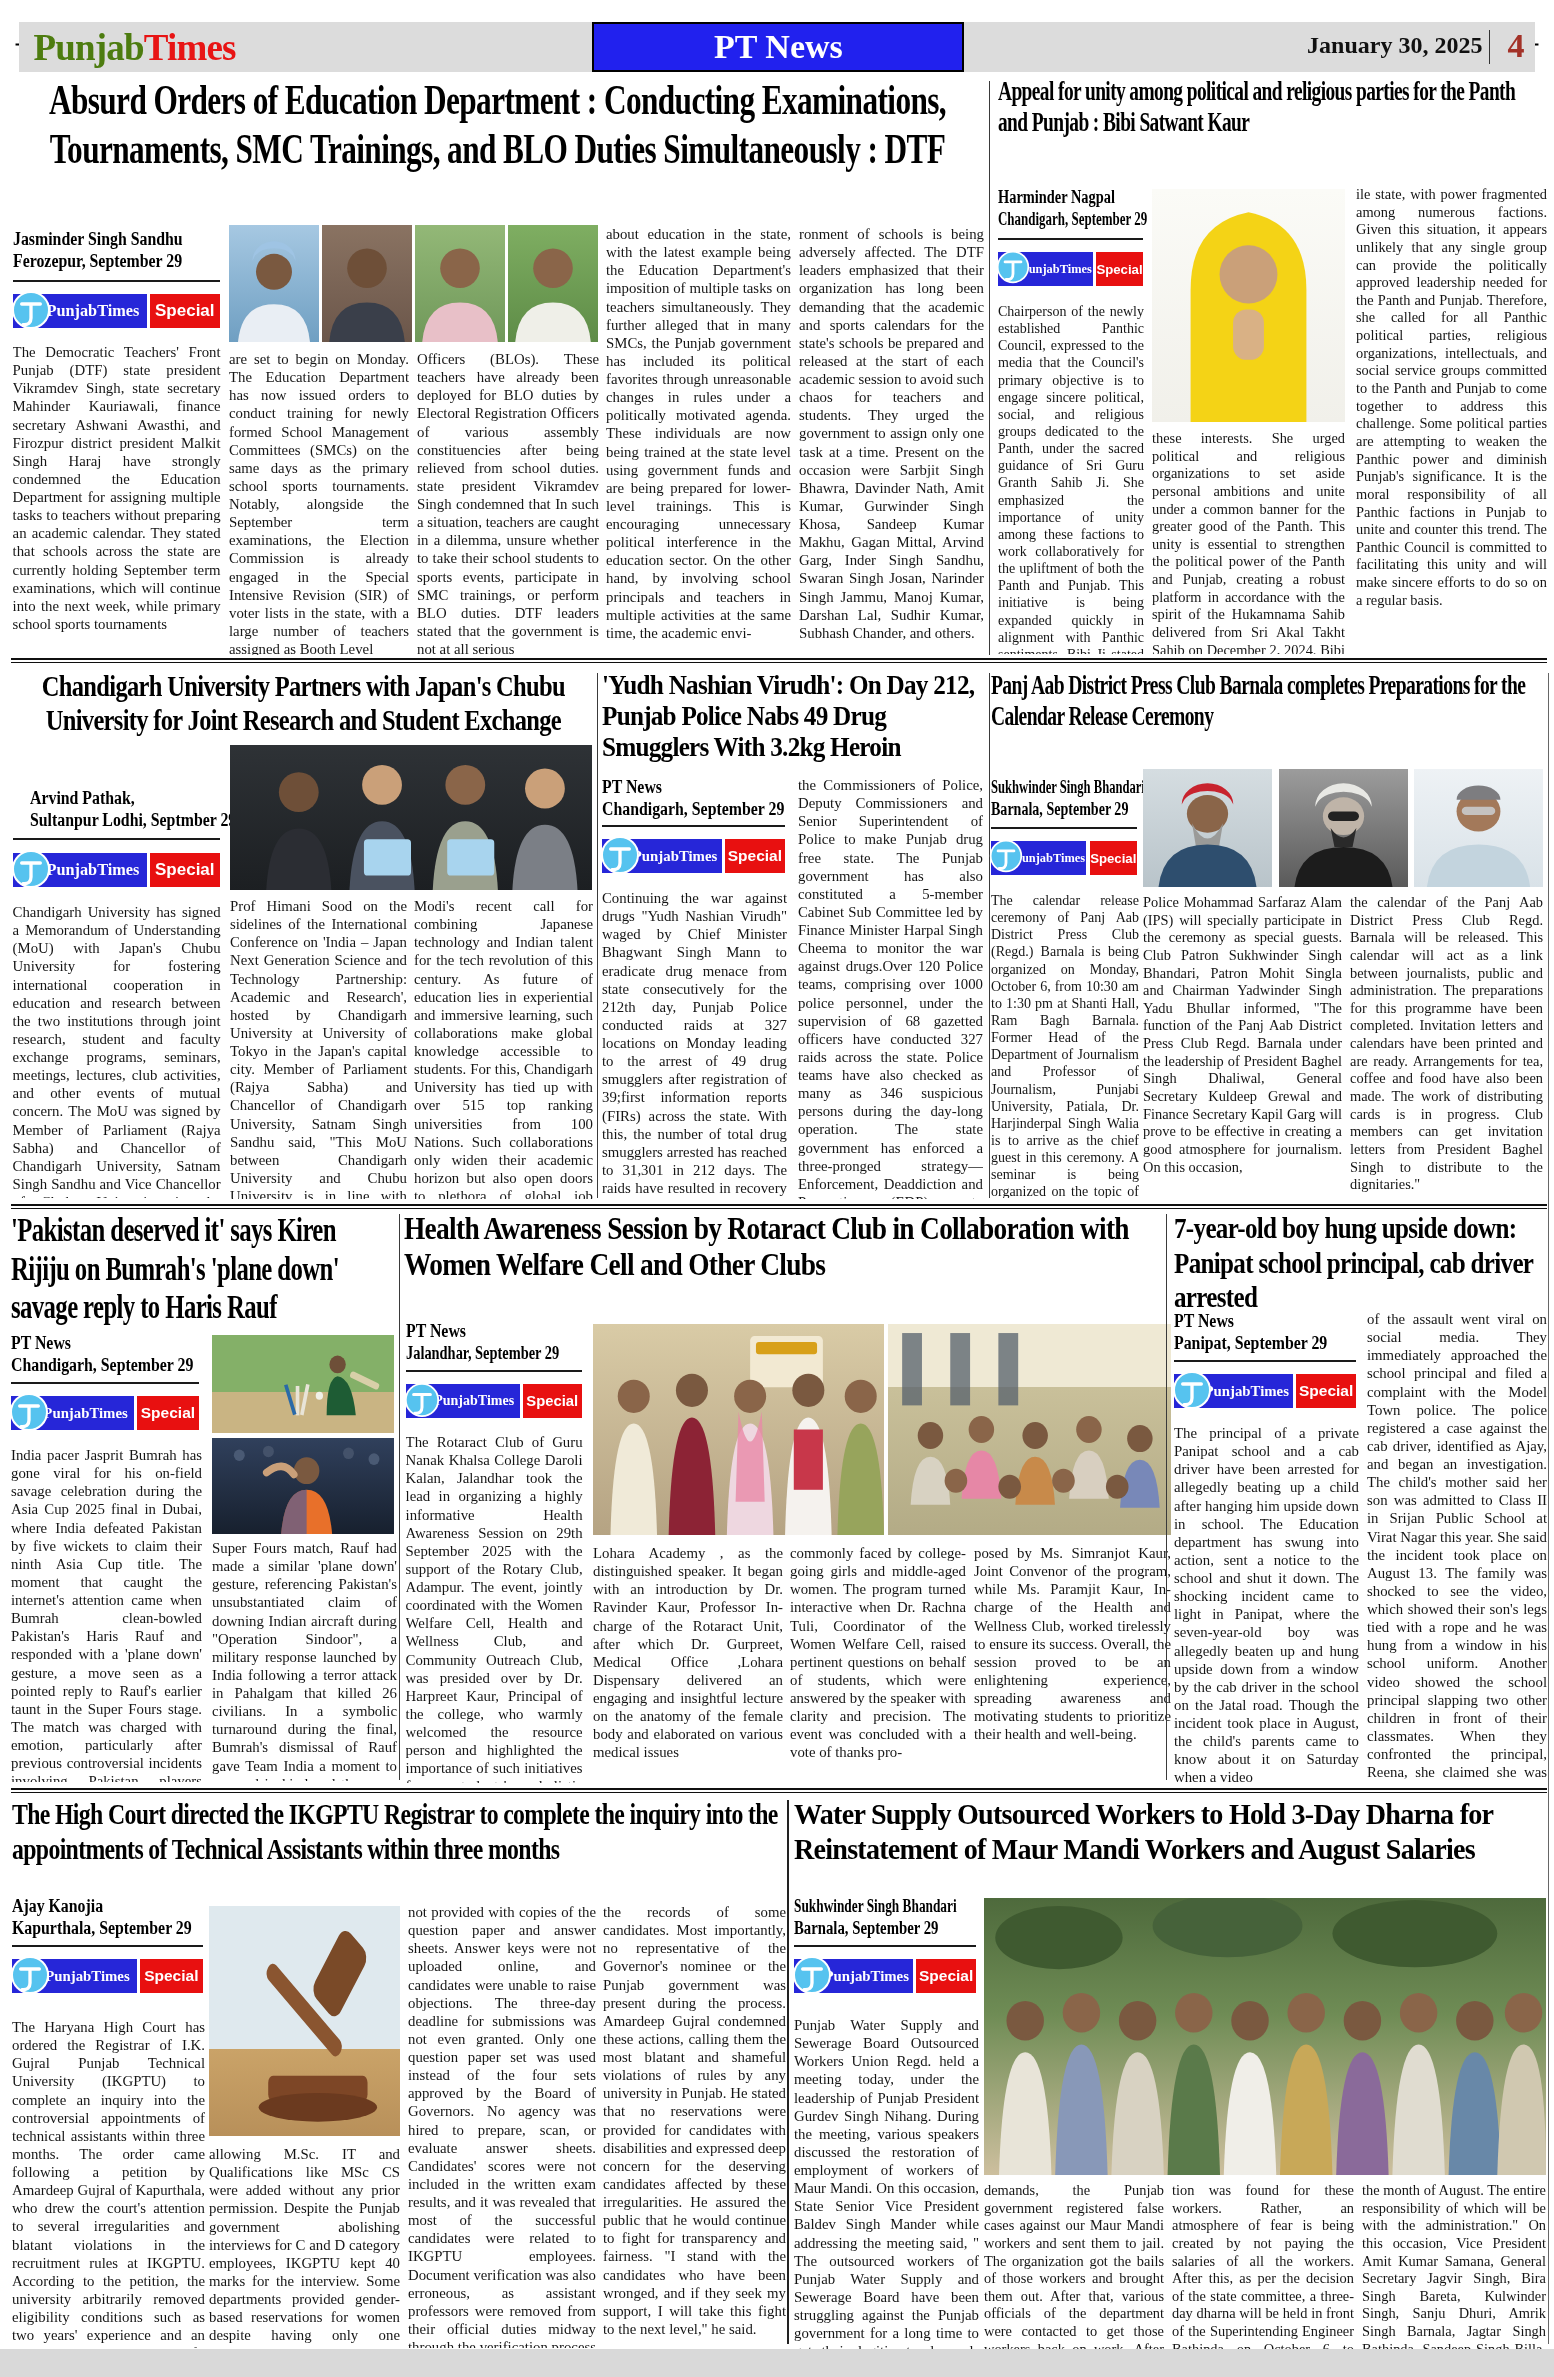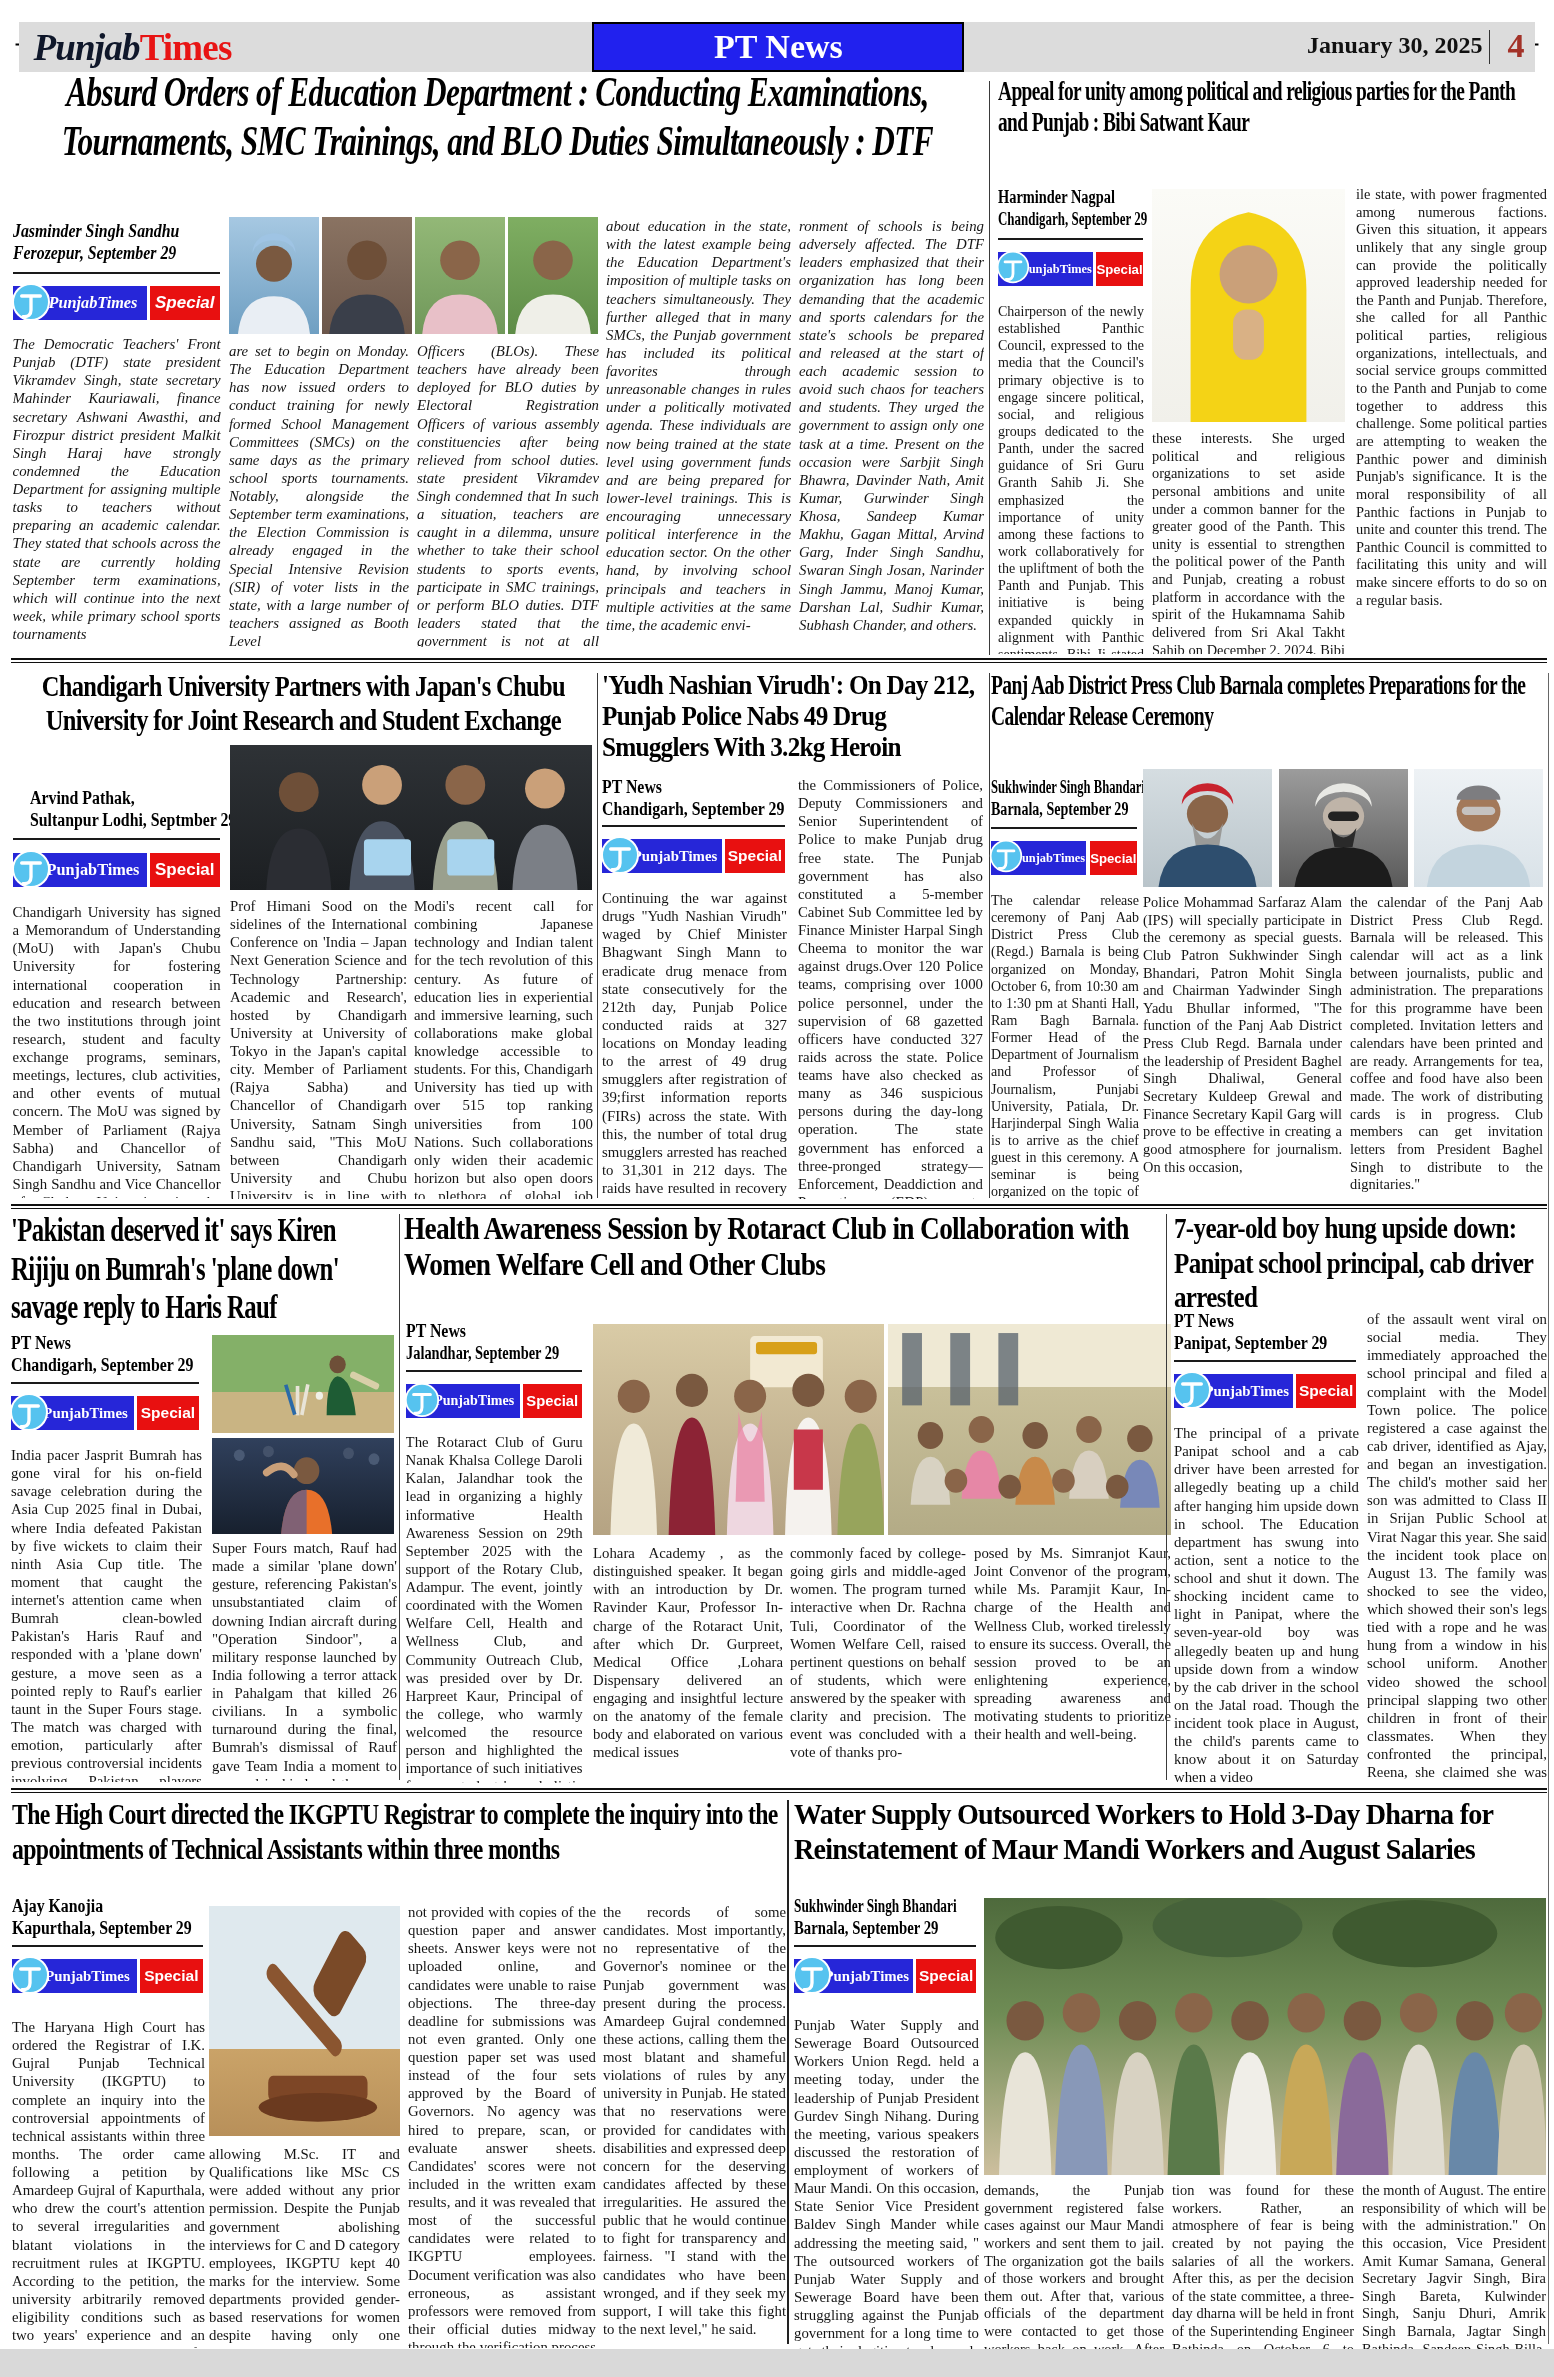--- a/index.html
+++ b/index.html
@@ -15,21 +15,21 @@
   .badge-circ{position:absolute;left:-1.6px;top:-3.9px;width:40px;height:40px;z-index:2;}
   .badge-circ svg{width:100%;height:100%;}
   .badge-blue{flex:1.55;background:#2626d8;color:#fff;display:flex;align-items:center;justify-content:center;padding-left:26.4px;font-size:16.3px;font-weight:700;font-family:"Liberation Serif",serif;}
   .badge-red{flex:1;background:#e81010;color:#fff;display:flex;align-items:center;justify-content:center;font-weight:700;font-size:17px;font-family:"Liberation Sans",sans-serif;margin-left:3.1px;text-align:center;}
   .photo{position:absolute;overflow:hidden;}
   .photo svg{width:100%;height:100%;display:block;}
   .vr{position:absolute;border-left:1.6px solid #3a3a3a;}
   .hsep{position:absolute;height:4.7px;border-top:2.3px solid #101010;border-bottom:1.6px solid #101010;box-sizing:border-box;}
   .header-bar{position:absolute;left:19.4px;top:22px;width:1516px;height:50px;background:#dcdcdc;}
   .brand{position:absolute;left:14px;top:3.9px;font-size:37px;font-weight:700;letter-spacing:-0.8px;}
-  .brand .b1{color:#0f172a;font-style:italic;}
+  .brand .b1{color:#4d7c0f;}
   .brand .b2{color:#e81414;}
   .masthead{position:absolute;left:573px;top:0px;width:372px;height:50px;background:#2121ee;border:2.3px solid #000;box-sizing:border-box;color:#fff;display:flex;align-items:center;justify-content:center;font-size:34px;font-weight:700;}
   .hdate{position:absolute;right:53px;top:10px;font-size:24px;font-weight:700;color:#111;}
   .hdiv{position:absolute;right:45px;top:7.8px;height:34px;border-left:1.6px solid #333;}
   .pnum{position:absolute;right:11px;top:4.7px;font-size:34px;font-weight:700;color:#a33228;}
   .crop{position:absolute;width:23px;height:23px;}
   .footer-strip{position:absolute;left:0;top:2349px;width:1554px;height:29px;background:#d9d9d9;}
 </style>
 </head>
 <body>
@@ -44,21 +44,21 @@
       </svg></div>
 
   <div class="header-bar">
     <div class="brand"><span class="b1">Punjab</span><span class="b2">Times</span></div>
     <div class="masthead">PT News</div>
     <div class="hdate">January 30, 2025</div>
     <div class="hdiv"></div>
     <div class="pnum">4</div>
   </div>
 
-  <section class="article" style="left:11px;top:68px;width:973px;height:580px;font-style:italic;">
+  <section class="article" style="left:11px;top:76px;width:973px;height:580px;">
     <h1 class="hl center" style="width:1306px;font-size:42px;transform:scaleX(0.745);">Absurd Orders of Education Department : Conducting Examinations, Tournaments, SMC Trainings, and BLO Duties Simultaneously : DTF</h1>
     <div class="byl" style="left:1.6px;top:152px;width:211px;">
       <span class="bl-line">Jasminder Singh Sandhu</span>
       <span class="bl-line">Ferozepur, September 29</span>
     </div>
     <div class="rule" style="left:1.6px;top:204px;width:207px;"></div>
     <div class="badge" style="left:1.6px;top:218px;width:207px;">
       <span class="badge-circ"><svg viewBox="0 0 60 60">
             <circle cx="30" cy="30" r="27" fill="#56c3ef" stroke="#fff" stroke-width="3"></circle>
             <path d="M16 21 h28 M30 21 v21 q0 11 -12 10" fill="none" stroke="#fff" stroke-width="5" stroke-linecap="round"></path>

